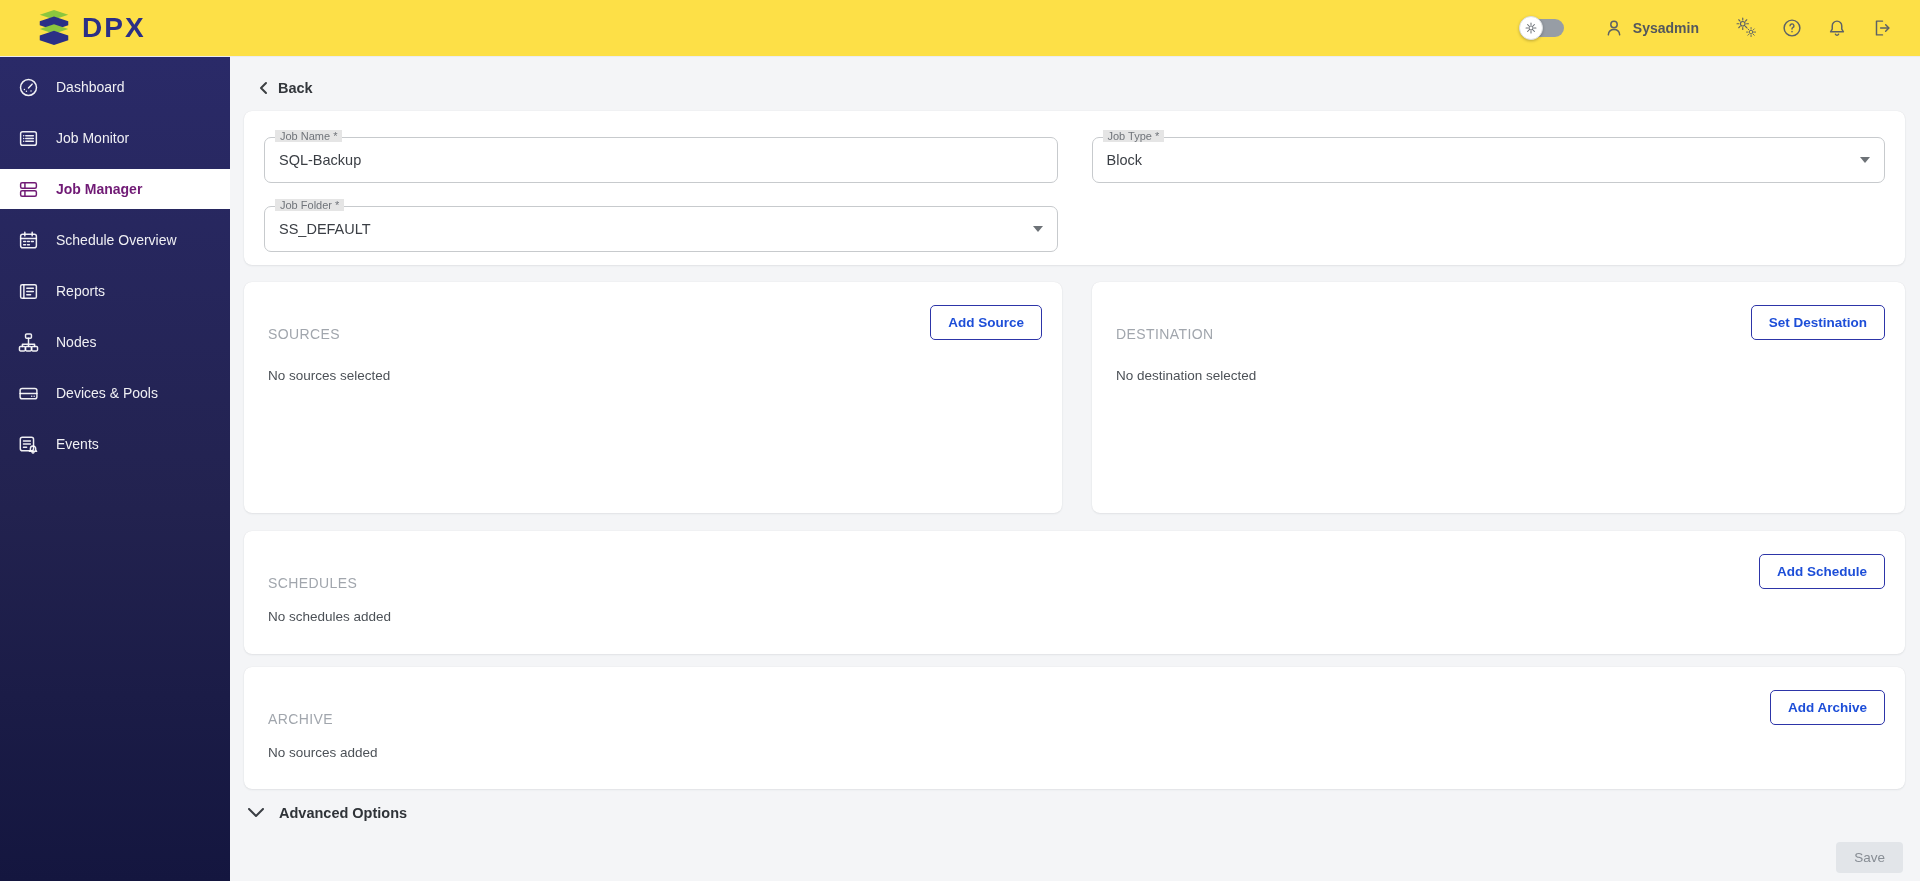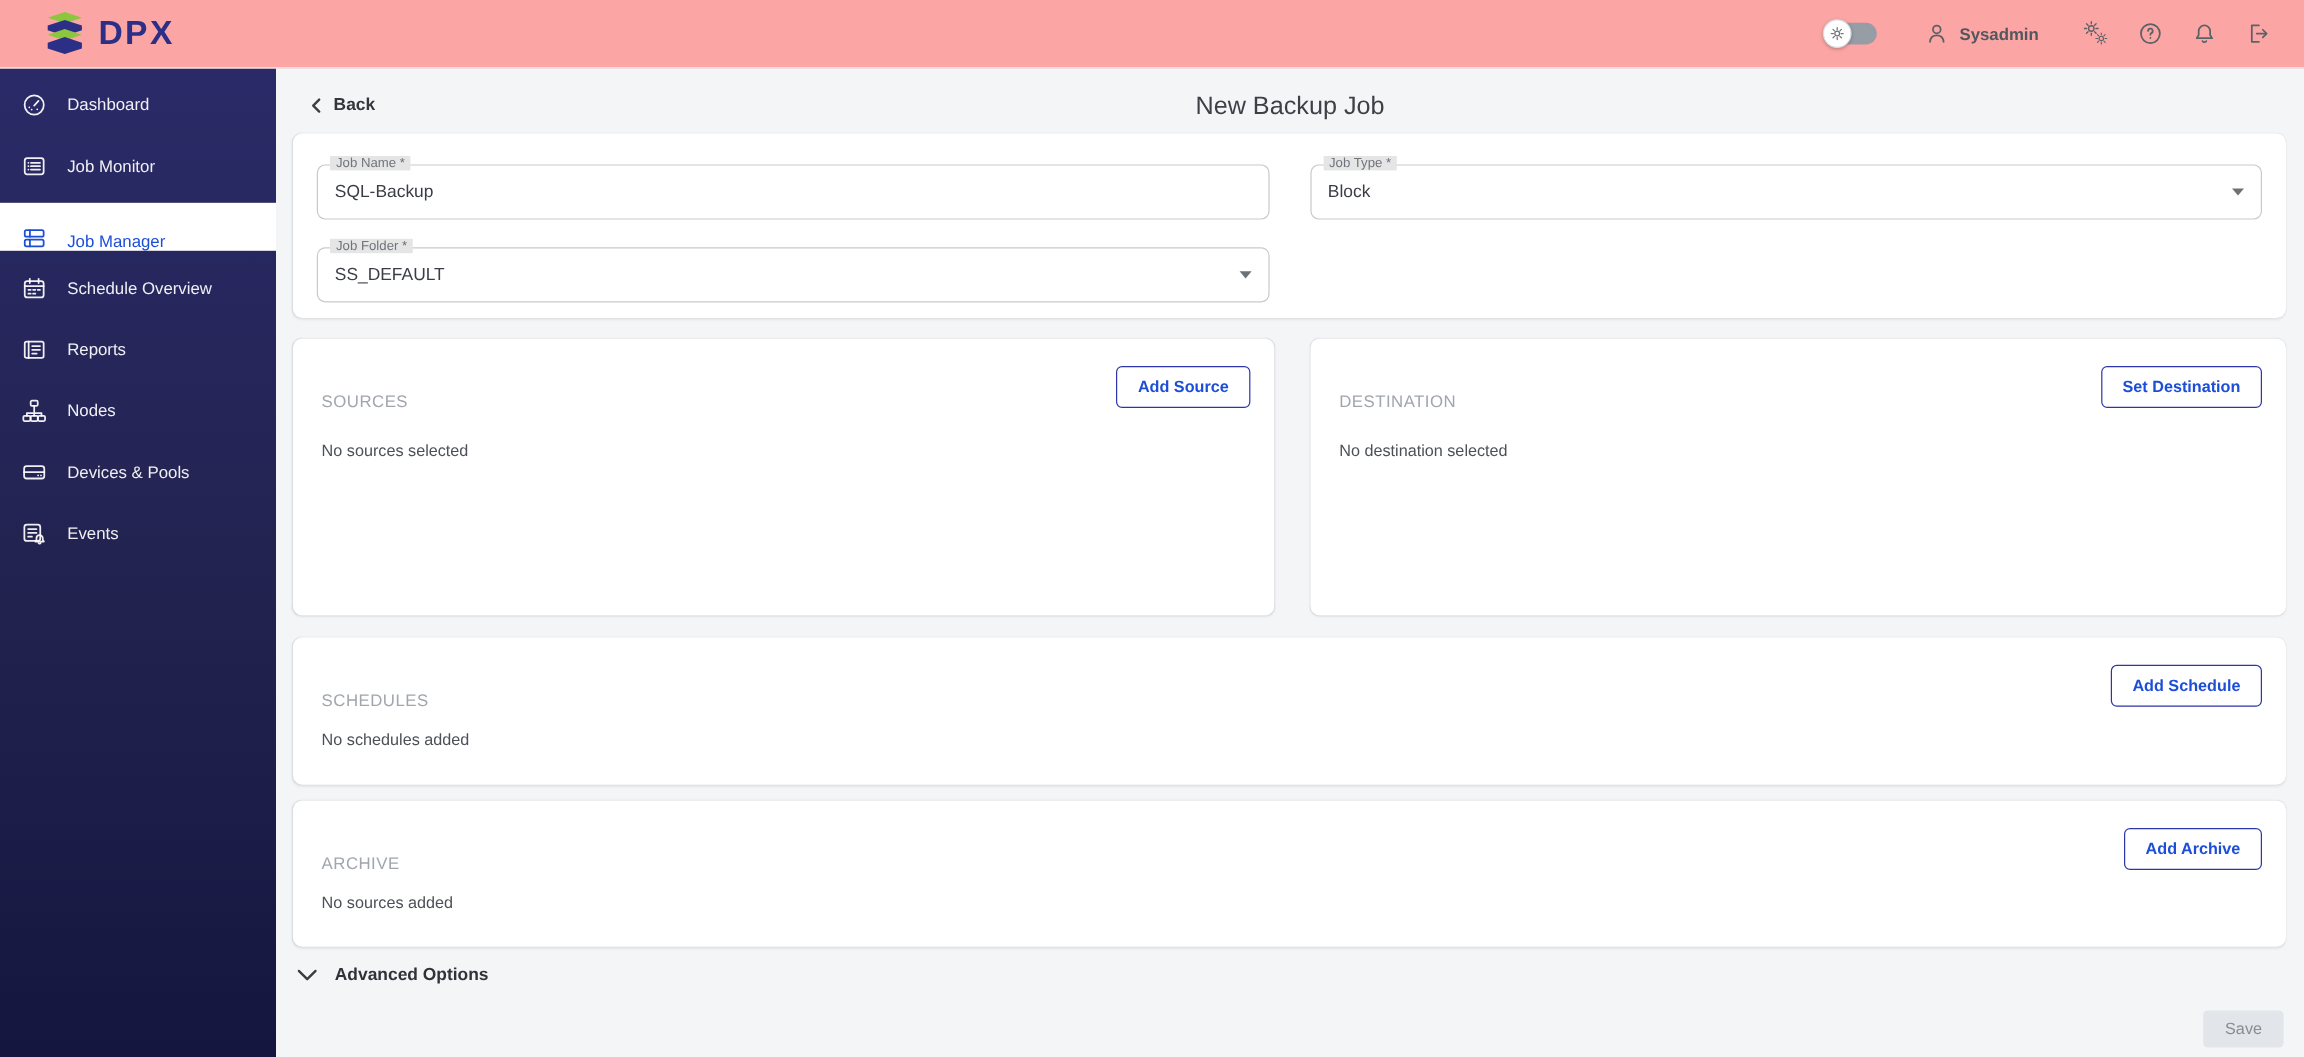--- a/index.html
+++ b/index.html
@@ -2,21 +2,21 @@
 <html><head>
 <meta charset="utf-8">
 <style>
   * { margin:0; padding:0; box-sizing:border-box; }
   html,body { width:1920px; height:881px; overflow:hidden; }
   body { font-family:"Liberation Sans", sans-serif; background:#f4f5f7; color:#3c4045; }
 
   
   .topbar {
     position:absolute; top:0; left:0; width:1920px; height:57px;
-    background:#fca5a5; border-bottom:1px solid #ececef;
+    background:#fde047; border-bottom:1px solid #ececef;
     display:flex; align-items:center; justify-content:space-between; z-index:20;
   }
   .logo { display:flex; align-items:center; gap:10px; padding-left:36px; }
   .logo-text { font-size:28px; font-weight:800; letter-spacing:2px; color:#2b2f86; }
   .topbar-right { display:flex; align-items:center; gap:23px; padding-right:27px; }
   .tb-icon { width:22px; height:22px; display:block; }
   .tb-icon svg { width:100%; height:100%; stroke:#5c6166; fill:none; stroke-width:1.6; stroke-linecap:round; stroke-linejoin:round; }
   .tb-btn { background:none; border:none; cursor:pointer; display:flex; align-items:center; }
   .user { display:flex; align-items:center; gap:8px; margin-right:14px; }
   .user-name { font-size:14px; font-weight:700; color:#53575d; }
@@ -36,21 +36,21 @@
     background:linear-gradient(180deg,#2a2a68 0%, #22224f 55%, #14163f 100%);
     padding-top:10px; z-index:10;
   }
   .nav-item {
     display:flex; align-items:center; gap:17px;
     height:40px; margin-bottom:11px; padding-left:18px;
     color:rgba(255,255,255,.93); font-size:14px; cursor:pointer;
   }
   .nav-item .nav-icon { width:21px; height:21px; flex:0 0 21px; }
   .nav-item .nav-icon svg { width:100%; height:100%; stroke:currentColor; fill:none; stroke-width:1.4; stroke-linecap:round; stroke-linejoin:round; }
-  .nav-item.selected { background:#ffffff; color:#1d4ed8; font-weight:400;align-items:flex-end; }
+  .nav-item.selected { background:#ffffff; color:#701a75; font-weight:700; }
 
   
   .content { position:absolute; left:230px; top:57px; width:1690px; height:824px; }
   .page-header { position:absolute; top:18px; left:0; width:100%; height:40px; }
   .back-btn {
     position:absolute; left:27px; top:5px; display:flex; align-items:center; gap:9px;
     background:none; border:none; cursor:pointer;
     font-family:"Liberation Sans",sans-serif; font-size:14.5px; font-weight:700; color:#33373c;
   }
   .back-btn svg { width:12px; height:14px; stroke:#3c4043; fill:none; stroke-width:2; stroke-linecap:round; stroke-linejoin:round; }
@@ -271,21 +271,20 @@
 
 <main class="content">
 
   <div class="page-header">
     <button class="back-btn">
       <svg viewBox="0 0 10 14">
           <path d="M8 2 3 7l5 5"></path>
         </svg>
       <span>Back</span>
     </button>
-    <h1 class="page-title">New Backup Job</h1>
   </div>
 
   <section class="card card-form">
     <div class="field">
       <span class="field-label">Job Name *</span>
       <input type="text" value="SQL-Backup" style="">
     </div>
     <div class="field select">
       <span class="field-label">Job Type *</span>
       <span class="select-value">Block</span>

